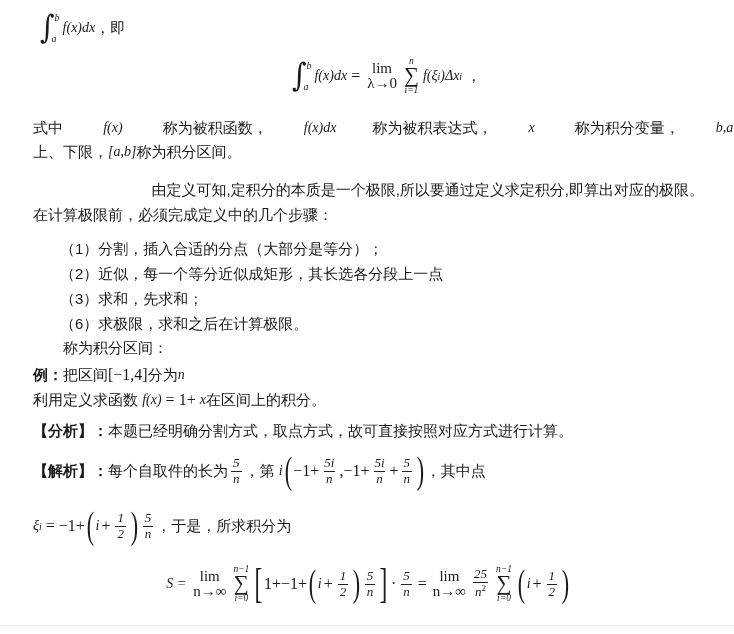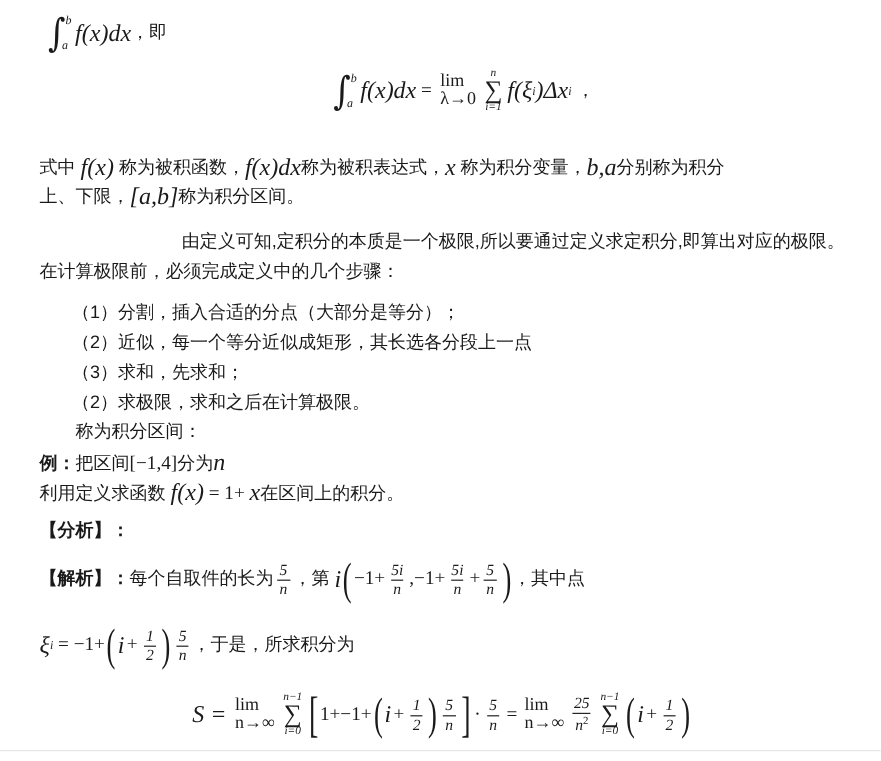--- a/index.html
+++ b/index.html
@@ -6,33 +6,33 @@
   html,body { width:734px; height:634px; background:#ffffff; overflow:hidden; }
   body { font-family:"Liberation Sans", sans-serif; color:#1a1a1a; font-size:15px; }
   .page { position:relative; width:734px; height:634px; padding:8px 30px 0 33px; }
 
   
   .row { display:flex; align-items:center; white-space:pre; }
   .txt { line-height:24px; }
   .center { justify-content:center; }
 
   
-  .mi { font-family:"Liberation Serif","DejaVu Serif",serif; font-style:italic; font-size:20px; }
+  .mi { font-family:"Liberation Serif","DejaVu Serif",serif; font-style:italic; font-size:14px; }
   .mn { font-family:"Liberation Serif","DejaVu Serif",serif; font-style:normal; font-size:16px; }
   .msub { font-family:"Liberation Serif","DejaVu Serif",serif; font-style:italic; font-size:10px; }
 
   
   .intg { display:inline-flex; align-items:center; margin-right:3px; }
   .isign { font-family:"DejaVu Serif",serif; font-size:28px; line-height:1; display:inline-block; transform:scaleY(1.15); }
   .ibounds { display:inline-flex; flex-direction:column; justify-content:space-between; height:34px; font-family:"Liberation Serif",serif; font-style:italic; font-size:10px; line-height:1; padding:2px 0 1px 0; }
   .ibounds .isup { align-self:flex-start; }
   .ibounds .isub { align-self:flex-start; margin-left:-3px; }
 
   
-  .limop { display:inline-flex; flex-direction:column; margin:0 3px; font-family:"Liberation Serif",serif; }
+  .limop { display:inline-flex; flex-direction:column; align-items:center; margin:0 3px; font-family:"Liberation Serif",serif; }
   .limop .lop { font-size:15px; line-height:1.05; font-style:normal; }
   .limop .lsub { font-size:15px; line-height:1; }
 
   
   .sum { display:inline-flex; flex-direction:column; align-items:center; margin:0 4px; font-family:"Liberation Serif",serif; }
   .sum .ssup, .sum .ssub { font-size:9.5px; font-style:italic; line-height:1; }
   .sum .sigma { font-size:21px; line-height:0.95; font-style:normal; }
 
   
   .frac { display:inline-flex; flex-direction:column; align-items:center; margin:0 3px; font-family:"Liberation Serif",serif; font-style:italic; font-size:13px; line-height:1.15; vertical-align:middle; }
@@ -42,21 +42,21 @@
 
   
   .bp { display:inline-block; font-family:"Liberation Serif",serif; font-size:26px; line-height:1; transform:scaleY(1.45) scaleX(0.85); font-weight:300; margin:0 1px; }
   .bk { display:inline-block; font-family:"Liberation Serif",serif; font-size:26px; line-height:1; transform:scaleY(1.6) scaleX(0.9); font-weight:300; margin:0 1px; }
 
   .blab { font-weight:bold; }
 
   
   .l-intro   { margin-left:7px; height:40px; }
   .l-defform { margin-top:4px; height:48px; transform:translateX(18px); }
-  .l-terms1  { margin-top:28px; }
+  .l-terms1  { margin-top:16px;gap:36px; }
   .l-terms2  { }
   .l-defp1   { margin-top:14px; padding-left:54px;justify-content:flex-end; }
   .l-defp2   { margin-top:1px; }
   .l-step    { margin-top:1px; padding-left:27px; line-height:25px; }
   .l-steps-first { margin-top:10px; }
   .l-lead    { padding-left:30px; line-height:25px; }
   .l-ex1     { margin-top:2px; line-height:25px; }
   .l-ex2     { line-height:25px; }
   .l-ana     { margin-top:7px; line-height:24px; }
   .l-sol     { margin-top:3px; height:50px; }
@@ -116,35 +116,35 @@
   <div class="row l-defp1">
     <span class="txt">由定义可知,定积分的本质是一个极限,所以要通过定义求定积分,即算出对应的极限。</span>
   </div>
   <div class="row l-defp2">
     <span class="txt">在计算极限前，必须完成定义中的几个步骤：</span>
   </div>
 
   <div class="row l-step l-steps-first"><span class="txt">（1）分割，插入合适的分点（大部分是等分）；</span></div>
   <div class="row l-step"><span class="txt">（2）近似，每一个等分近似成矩形，其长选各分段上一点</span></div>
   <div class="row l-step"><span class="txt">（3）求和，先求和；</span></div>
-  <div class="row l-step"><span class="txt">（2）求极限，求和之后在计算极限。</span></div>
+  <div class="row l-step"><span class="txt">（6）求极限，求和之后在计算极限。</span></div>
 
   <div class="row l-lead">
     <span class="txt">称为积分区间：</span>
   </div>
 
   <div class="row l-ex1">
     <span class="txt blab">例：</span><span class="txt">把区间</span><span class="mn">[−1,4]</span><span class="txt">分为</span><span class="mi">n</span>
   </div>
   <div class="row l-ex2">
     <span class="txt">利用定义求函数 </span><span class="mi">f(x)</span><span class="mn"> = 1+ </span><span class="mi">x</span><span class="txt">在区间上的积分。</span>
   </div>
 
   <div class="row l-ana">
-    <span class="txt blab">【分析】：</span>
+    <span class="txt blab">【分析】：</span><span class="txt">本题已经明确分割方式，取点方式，故可直接按照对应方式进行计算。</span>
   </div>
 
   <div class="row l-sol">
     <span class="txt blab">【解析】：</span><span class="txt">每个自取件的长为</span>
     <span class="frac"><span class="num">5</span><span class="den">n</span></span>
     <span class="txt">，第 </span><span class="mi">i</span>
     <span class="bp">(</span>
     <span class="mn">−1+</span>
     <span class="frac"><span class="num">5i</span><span class="den">n</span></span>
     <span class="mn">,</span>

